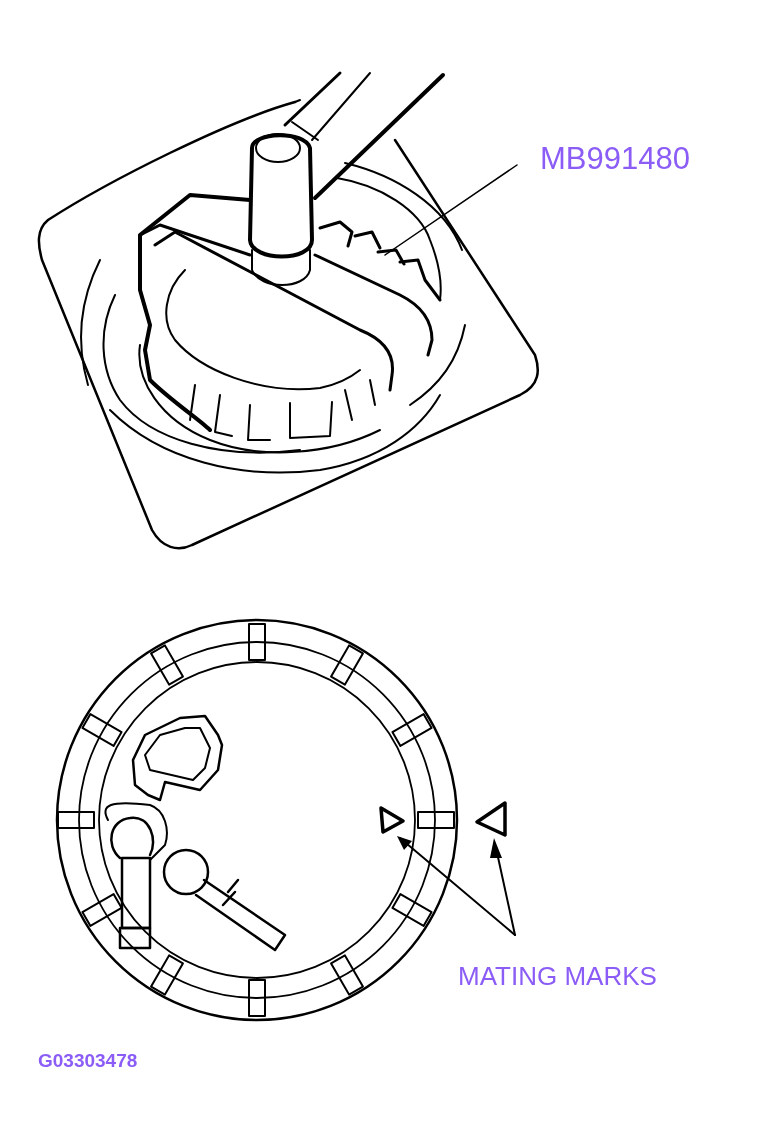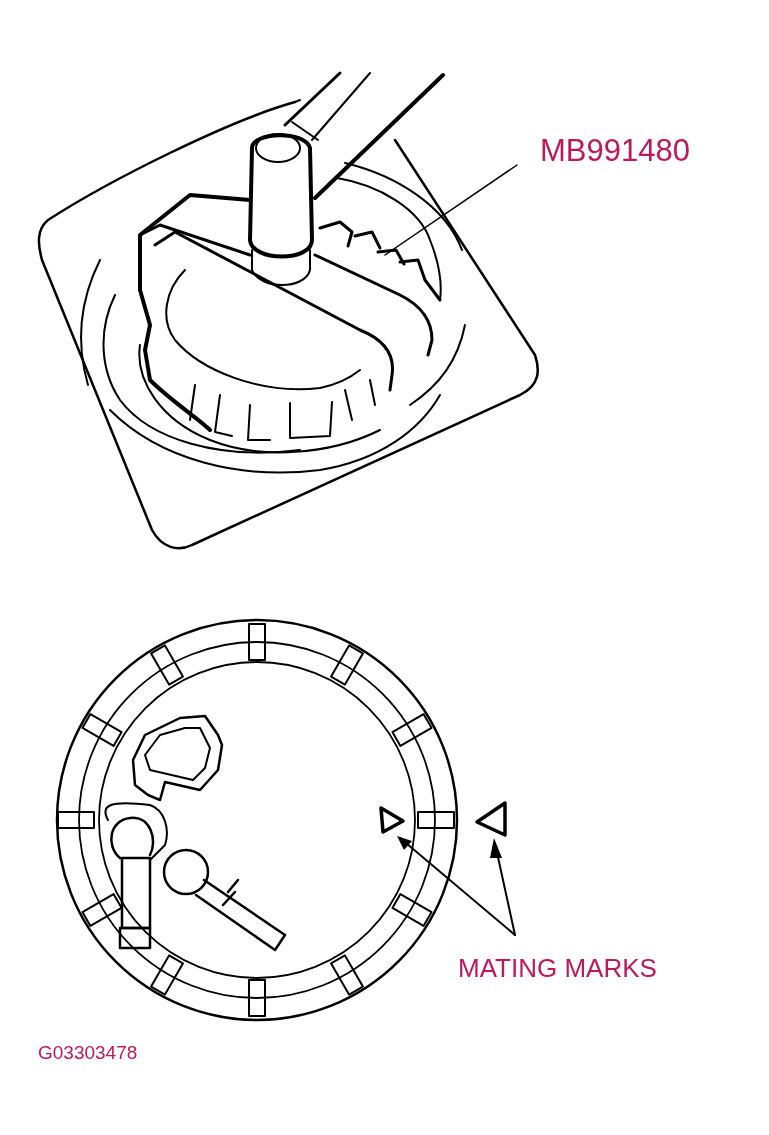--- a/index.html
+++ b/index.html
@@ -1,27 +1,28 @@
 <!DOCTYPE html>
 <html><head>
 <meta charset="utf-8">
 <style>
   html, body { margin: 0; padding: 0; background: #ffffff; }
   body { width: 769px; height: 1135px; position: relative; overflow: hidden; }
   .canvas { position: absolute; left: 0; top: 0; width: 769px; height: 1135px; }
   .label {
     position: absolute;
     font-family: "Liberation Sans", sans-serif;
-    color: #be185d;
+    color: #8b5cf6;
     white-space: nowrap;
     line-height: 1;
+    margin-top: 8px;
   }
   .label-tool { left: 540px; top: 135px; font-size: 31px; }
   .label-mating { left: 458px; top: 955px; font-size: 26px; }
-  .label-figid { left: 38px; top: 1043px; font-size: 19px; font-weight: normal; }
+  .label-figid { left: 38px; top: 1043px; font-size: 19px; font-weight: bold; }
   svg .ln { fill: none; stroke: #000; stroke-linecap: round; stroke-linejoin: round; }
 </style>
 </head>
 <body>
 
 <div class="canvas">
   <svg width="769" height="1135" viewBox="0 0 769 1135" xmlns="http://www.w3.org/2000/svg">
 
     <g>
 

